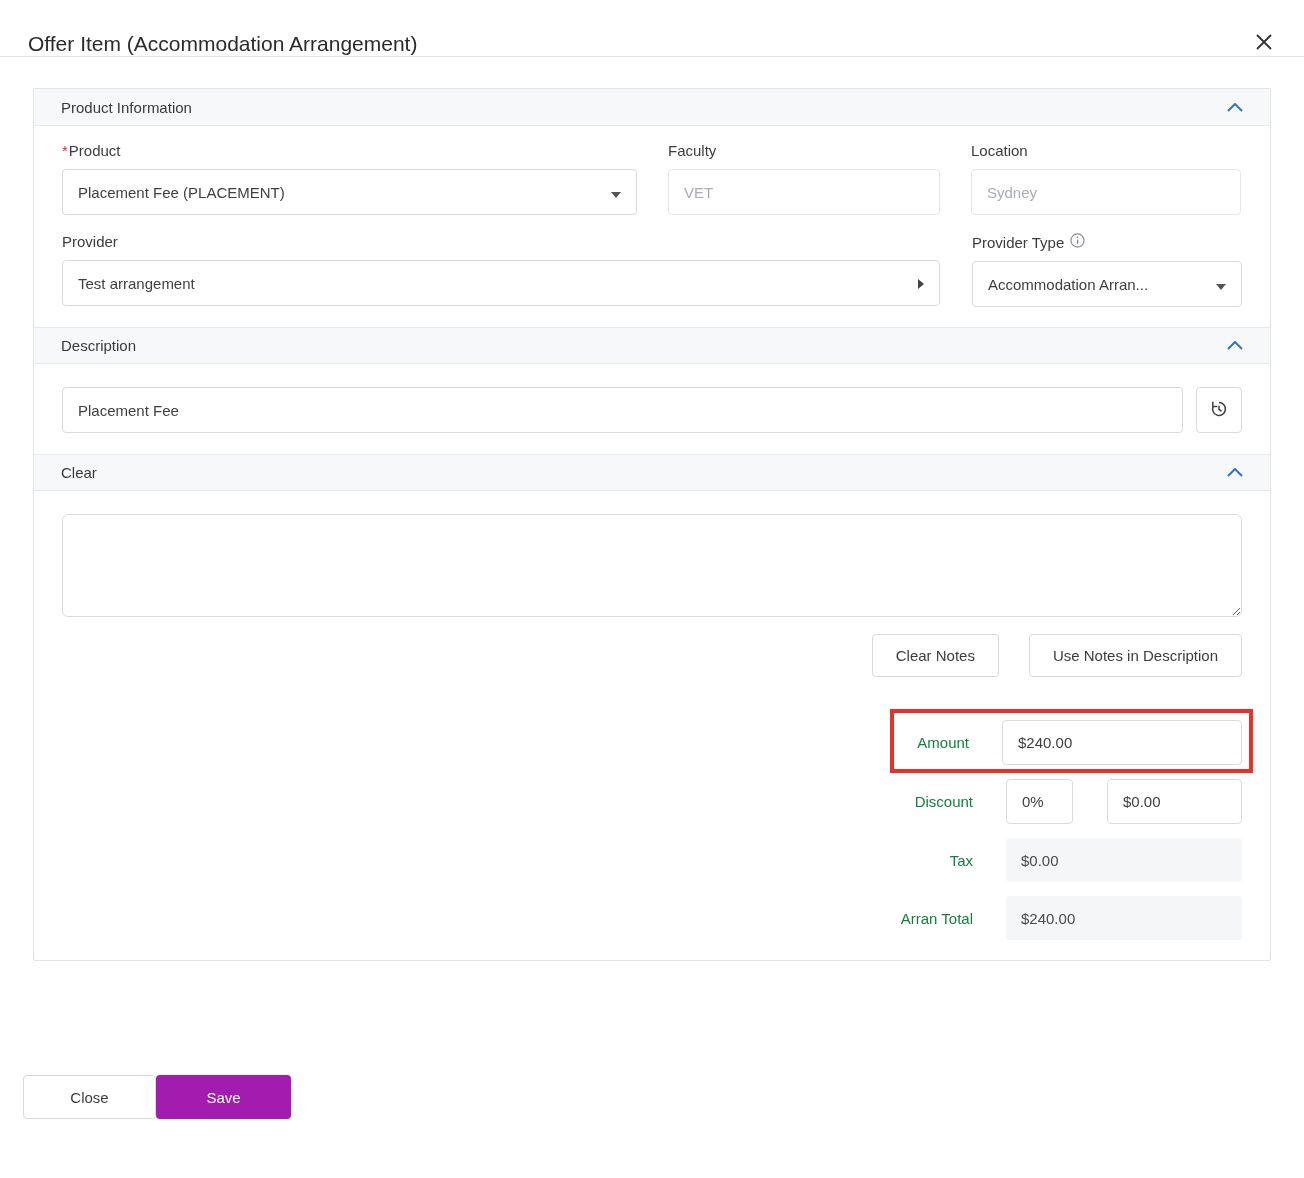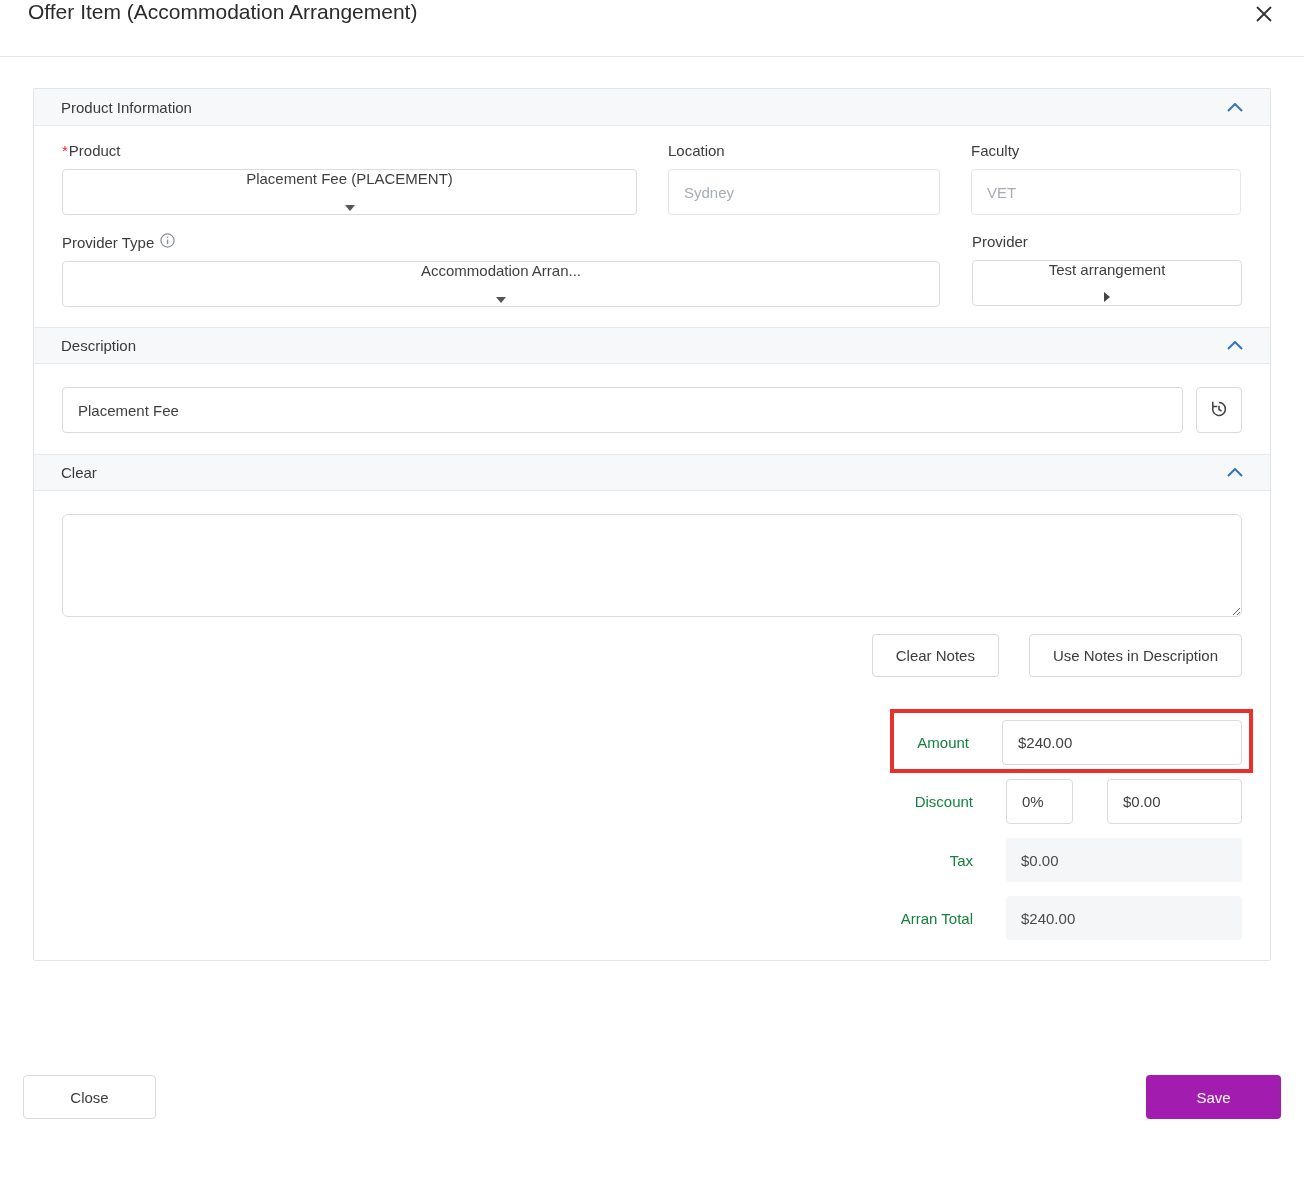--- a/index.html
+++ b/index.html
@@ -1,20 +1,20 @@
 <!DOCTYPE html>
 <html><head>
 <meta charset="utf-8">
 <style>
   * { margin:0; padding:0; box-sizing:border-box; }
   html,body { width:1304px; height:1178px; background:#ffffff;
     font-family:"Liberation Sans","DejaVu Sans",sans-serif; color:#3c3c3c; overflow:hidden; }
 
   
-  .modal-header { height:57px; display:flex; align-items:flex-start; justify-content:space-between;
+  .modal-header { height:57px; display:flex; align-items:flex-end; justify-content:space-between;
     padding:0 26px 0 28px; border-bottom:1px solid #e4e4e4; }
   .modal-title { font-size:21px; color:#2b2b2b; font-weight:400; }
   .close-btn { background:none; border:none; cursor:pointer; padding:4px; display:flex; }
 
   
   .panel { margin:31px 33px 0 33px; border:1px solid #e2e5e8; border-radius:2px; }
   .section-header { height:37px; background:#f7f8f9; display:flex; align-items:center;
     justify-content:space-between; padding:0 27px; border-bottom:1px solid #e7eaec;
     font-size:15px; color:#3a3a3a; cursor:pointer;gap:20px; }
   .section + .section .section-header { border-top:1px solid #e7eaec; }
@@ -24,21 +24,21 @@
   .pi-content { padding:16px 28px 20px; }
   .grid-row1 { display:grid; grid-template-columns:575px 272px 270px; gap:31px; }
   .grid-row2 { display:grid; grid-template-columns:878px 270px; gap:32px; margin-top:18px; }
   .field-label { font-size:15px; line-height:17px; color:#3c3c3c; margin-bottom:10px;
     display:flex; align-items:center; gap:6px; }
   .req { color:#d93025; margin-right:1px; }
   .tb, .dd { width:100%; height:46px; border:1px solid #d8dcdf; border-radius:4px;
     padding:0 15px; font-size:15px; color:#3f3f3f; background:#fff; }
   input.tb { outline:none; font-family:"Liberation Sans","DejaVu Sans",sans-serif; }
   .tb.disabled { color:#a7adb3; border-color:#e4e7ea; }
-  .dd { display:flex; align-items:center; justify-content:space-between; cursor:pointer;flex-direction:column; }
+  .dd { display:flex; align-items:center; justify-content:space-between; cursor:pointer; }
   .dd .dd-text { overflow:hidden; white-space:nowrap; text-overflow:ellipsis; }
 
   
   .desc-content { padding:23px 28px 21px; display:flex; gap:13px; align-items:center; }
   .desc-content input { flex:1; }
   .icon-btn { width:46px; height:46px; flex:0 0 46px; border:1px solid #d8dcdf; border-radius:4px;
     background:#fff; display:flex; align-items:center; justify-content:center; cursor:pointer; }
 
   
   .notes-content { padding:23px 28px 20px; }
@@ -57,21 +57,21 @@
   .b-label { font-size:15px; color:#15803d; margin-right:33px; }
   .amount-input { width:240px; height:45px; }
   .pct-input { width:67px; height:45px; margin-right:34px; }
   .disc-input { width:135px; height:45px; }
   .ro-box { width:236px; height:44px; background:#f5f6f7; border-radius:4px; display:flex;
     align-items:center; padding:0 15px; font-size:15px; color:#4a4a4a; }
   .annotation { position:absolute; top:12px; right:17px; width:363px; height:64px;
     border:4px solid #e8312b; pointer-events:none; z-index:2; }
 
   
-  .footer { margin:114px 23px 0; display:flex; justify-content:space-between; }
+  .footer { margin:114px 23px 0; display:flex; }
   .close-button { width:133px; height:44px; background:#fff; border:1px solid #d6dade;
     border-radius:4px; font-size:15px; color:#3c3c3c; cursor:pointer;
     font-family:"Liberation Sans","DejaVu Sans",sans-serif; }
   .save-button { width:135px; height:44px; background:#a21caf; border:none; border-radius:4px;
     font-size:15px; color:#ffffff; cursor:pointer;
     font-family:"Liberation Sans","DejaVu Sans",sans-serif; }
 </style>
 </head>
 <body>
 
@@ -104,56 +104,56 @@
           <div class="dd">
             <span class="dd-text">Placement Fee (PLACEMENT)</span>
             <span>
               <svg width="10" height="6" viewBox="0 0 10 6">
                   <polygon points="0,0 10,0 5,6" fill="#555"></polygon>
                 </svg>
             </span>
           </div>
         </div>
         <div>
+          <div class="field-label">Faculty</div>
+          <input class="tb disabled" readonly="" value="VET" style="">
+        </div>
+        <div>
           <div class="field-label">Location</div>
           <input class="tb disabled" readonly="" value="Sydney" style="">
         </div>
-        <div>
-          <div class="field-label">Faculty</div>
-          <input class="tb disabled" readonly="" value="VET" style="">
-        </div>
       </div>
       <div class="grid-row2">
+        <div>
+          <div class="field-label">Provider</div>
+          <div class="dd">
+            <span class="dd-text">Test arrangement</span>
+            <span>
+              <svg width="6" height="10" viewBox="0 0 6 10">
+                  <polygon points="0,0 6,5 0,10" fill="#444"></polygon>
+                </svg>
+            </span>
+          </div>
+        </div>
         <div>
           <div class="field-label">
             <span>Provider Type</span>
             <span>
               <svg width="15" height="15" viewBox="0 0 16 16">
                   <circle cx="8" cy="8" r="7" fill="none" stroke="#8a9096" stroke-width="1.3"></circle>
                   <rect x="7.3" y="7" width="1.5" height="5" fill="#8a9096"></rect>
                   <rect x="7.3" y="3.8" width="1.5" height="1.6" fill="#8a9096"></rect>
                 </svg>
             </span>
           </div>
           <div class="dd">
             <span class="dd-text">Accommodation Arran...</span>
             <span>
               <svg width="10" height="6" viewBox="0 0 10 6">
                   <polygon points="0,0 10,0 5,6" fill="#555"></polygon>
-                </svg>
-            </span>
-          </div>
-        </div>
-        <div>
-          <div class="field-label">Provider</div>
-          <div class="dd">
-            <span class="dd-text">Test arrangement</span>
-            <span>
-              <svg width="6" height="10" viewBox="0 0 6 10">
-                  <polygon points="0,0 6,5 0,10" fill="#444"></polygon>
                 </svg>
             </span>
           </div>
         </div>
       </div>
     </div>
   </div>
 
   <div class="section">
     <div class="section-header">

